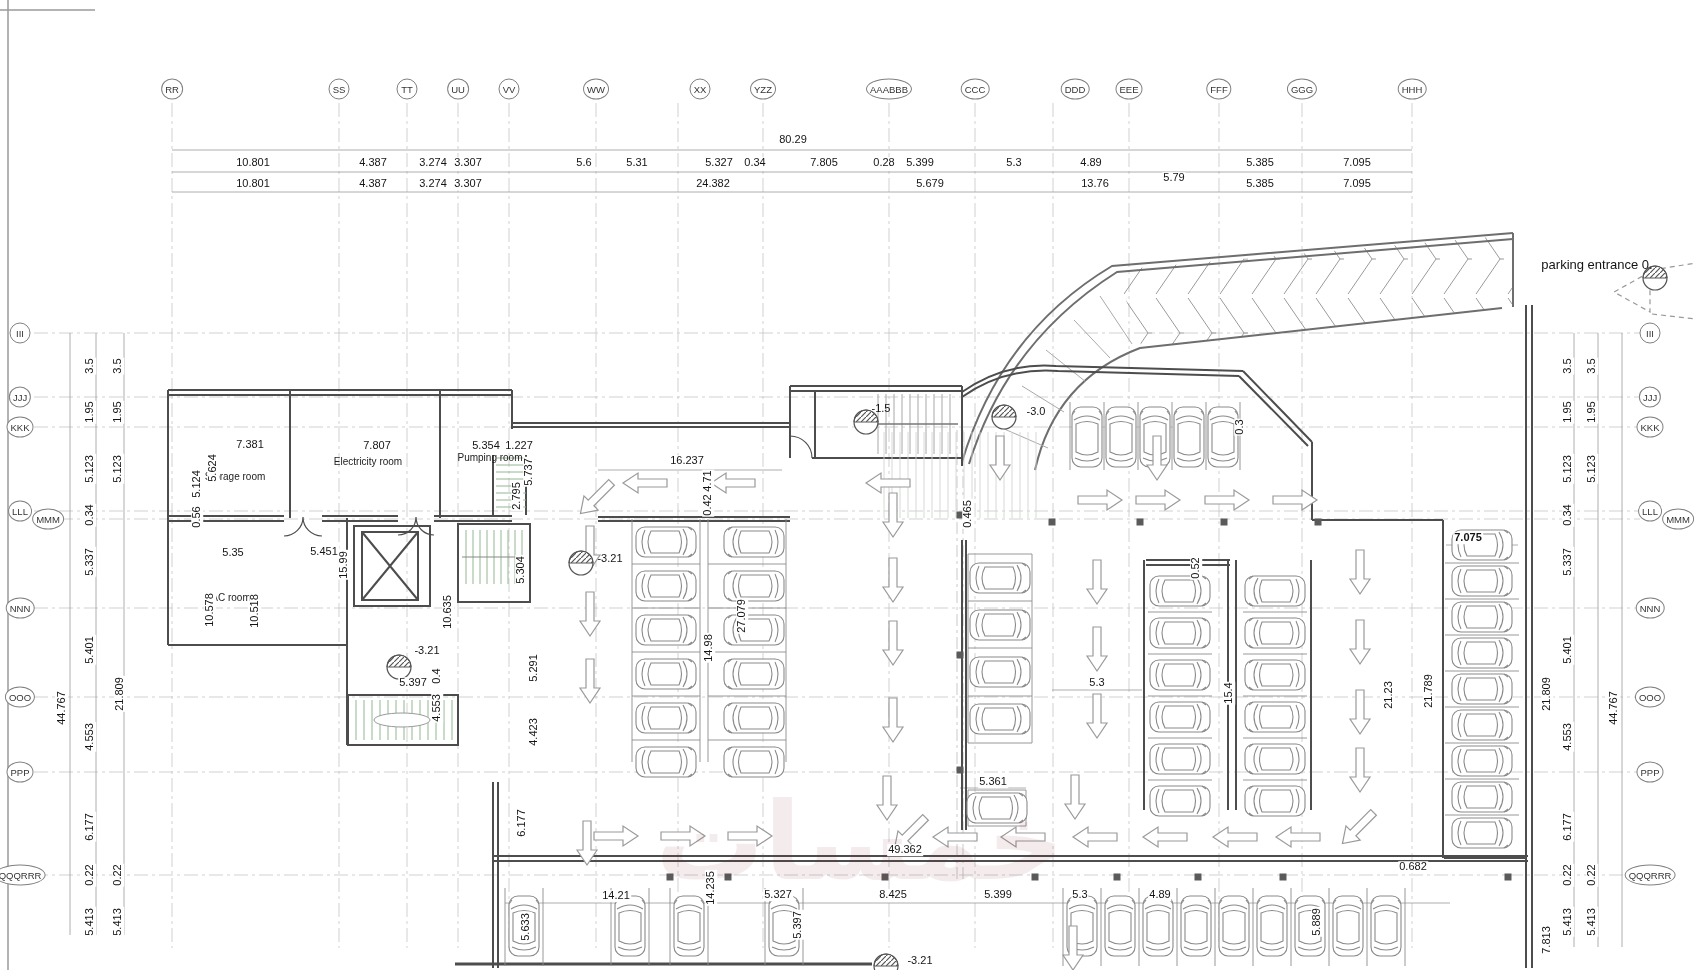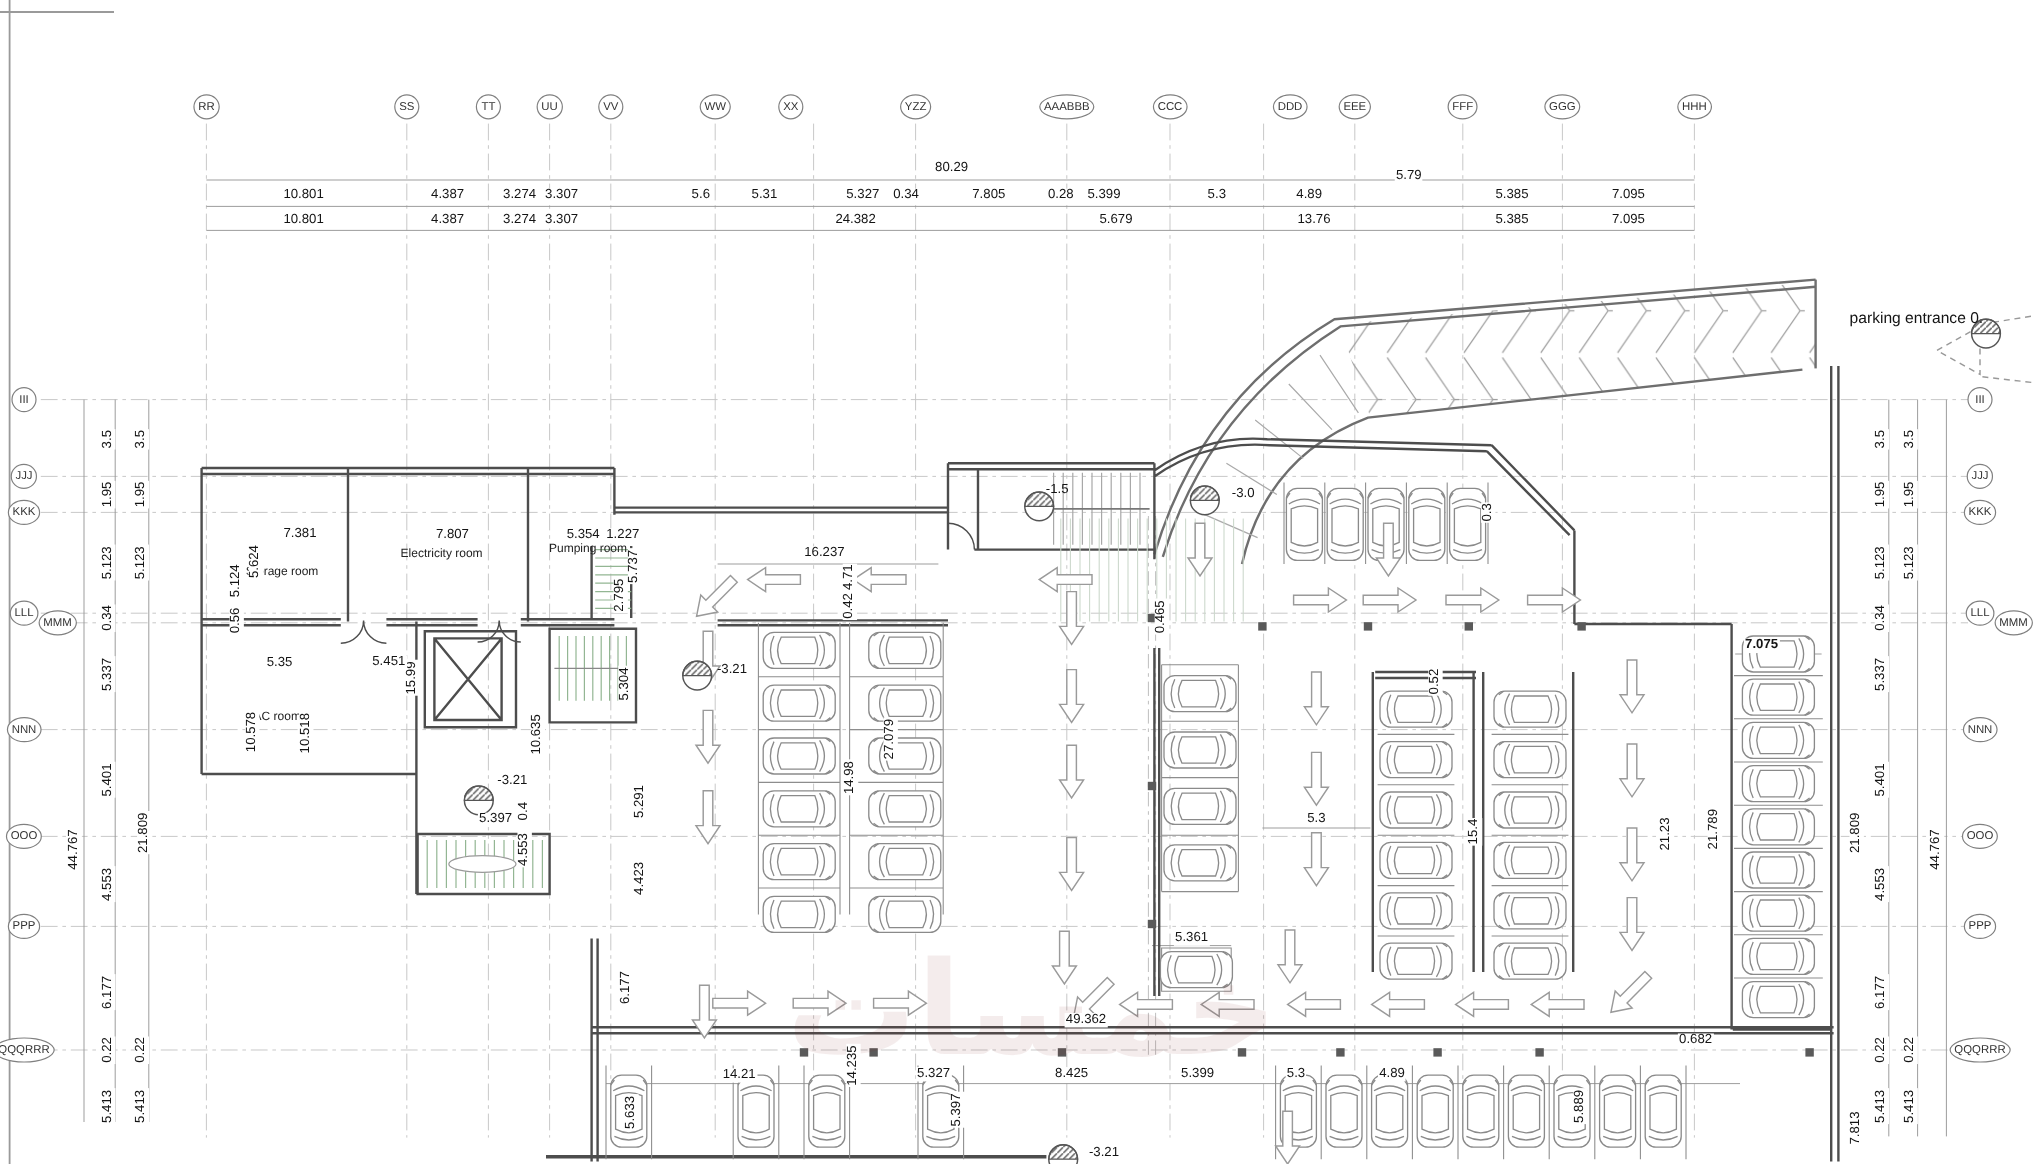--- a/index.html
+++ b/index.html
@@ -296,21 +296,21 @@
       <span class="lbl" style="left: 468px; top: 163px;">3.307</span>
       <span class="lbl" style="left: 552px; top: 163px; margin-left: 32px;">5.6</span>
       <span class="lbl" style="left: 637px; top: 163px;">5.31</span>
       <span class="lbl" style="left: 719px; top: 163px;">5.327</span>
       <span class="lbl" style="left: 755px; top: 163px;">0.34</span>
       <span class="lbl" style="left: 824px; top: 163px;">7.805</span>
       <span class="lbl" style="left: 884px; top: 163px;">0.28</span>
       <span class="lbl" style="left: 920px; top: 163px;">5.399</span>
       <span class="lbl" style="left: 1014px; top: 163px;">5.3</span>
       <span class="lbl" style="left: 1091px; top: 163px;">4.89</span>
-      <span class="lbl" style="left: 1174px; top: 147px;">5.79</span>
+      <span class="lbl" style="left: 1174px; top: 178px;">5.79</span>
       <span class="lbl" style="left: 1260px; top: 163px;">5.385</span>
       <span class="lbl" style="left: 1357px; top: 163px;">7.095</span>
       <span class="lbl" style="left: 253px; top: 184px;">10.801</span>
       <span class="lbl" style="left: 373px; top: 184px;">4.387</span>
       <span class="lbl" style="left: 433px; top: 184px;">3.274</span>
       <span class="lbl" style="left: 468px; top: 184px;">3.307</span>
       <span class="lbl" style="left: 697px; top: 184px; margin-left: 16px;">24.382</span>
       <span class="lbl" style="left: 930px; top: 184px; text-align: right;">5.679</span>
       <span class="lbl" style="left: 1095px; top: 184px;">13.76</span>
       <span class="lbl" style="left: 1260px; top: 184px;">5.385</span>
@@ -409,21 +409,21 @@
       <span class="lbl spot" style="left: 920px; top: 961px;">-3.21</span>
       <span class="lbl big" style="left: 1597px; top: 265px;">parking entrance 0.</span>
     </div>
 <div id="bubbles">
       <div class="bubble" style="left: 172px; top: 89px;">RR</div>
       <div class="bubble" style="left: 339px; top: 89px;">SS</div>
       <div class="bubble" style="left: 407px; top: 89px;">TT</div>
       <div class="bubble" style="left: 458px; top: 89px;">UU</div>
       <div class="bubble" style="left: 509px; top: 89px;">VV</div>
       <div class="bubble" style="left: 596px; top: 89px;">WW</div>
-      <div class="bubble" style="left: 659px; top: 89px;">XX</div>
+      <div class="bubble" style="left: 700px; top: 89px;">XX</div>
       <div class="bubble" style="left: 763px; top: 89px;">YZZ</div>
       <div class="bubble" style="left: 889px; top: 89px;">AAABBB</div>
       <div class="bubble" style="left: 975px; top: 89px;">CCC</div>
       <div class="bubble" style="left: 1075px; top: 89px;">DDD</div>
       <div class="bubble" style="left: 1129px; top: 89px;">EEE</div>
       <div class="bubble" style="left: 1219px; top: 89px;">FFF</div>
       <div class="bubble" style="left: 1302px; top: 89px;">GGG</div>
       <div class="bubble" style="left: 1412px; top: 89px;">HHH</div>
       <div class="bubble" style="left: 20px; top: 333px;">III</div>
       <div class="bubble" style="left: 20px; top: 397px;">JJJ</div>

